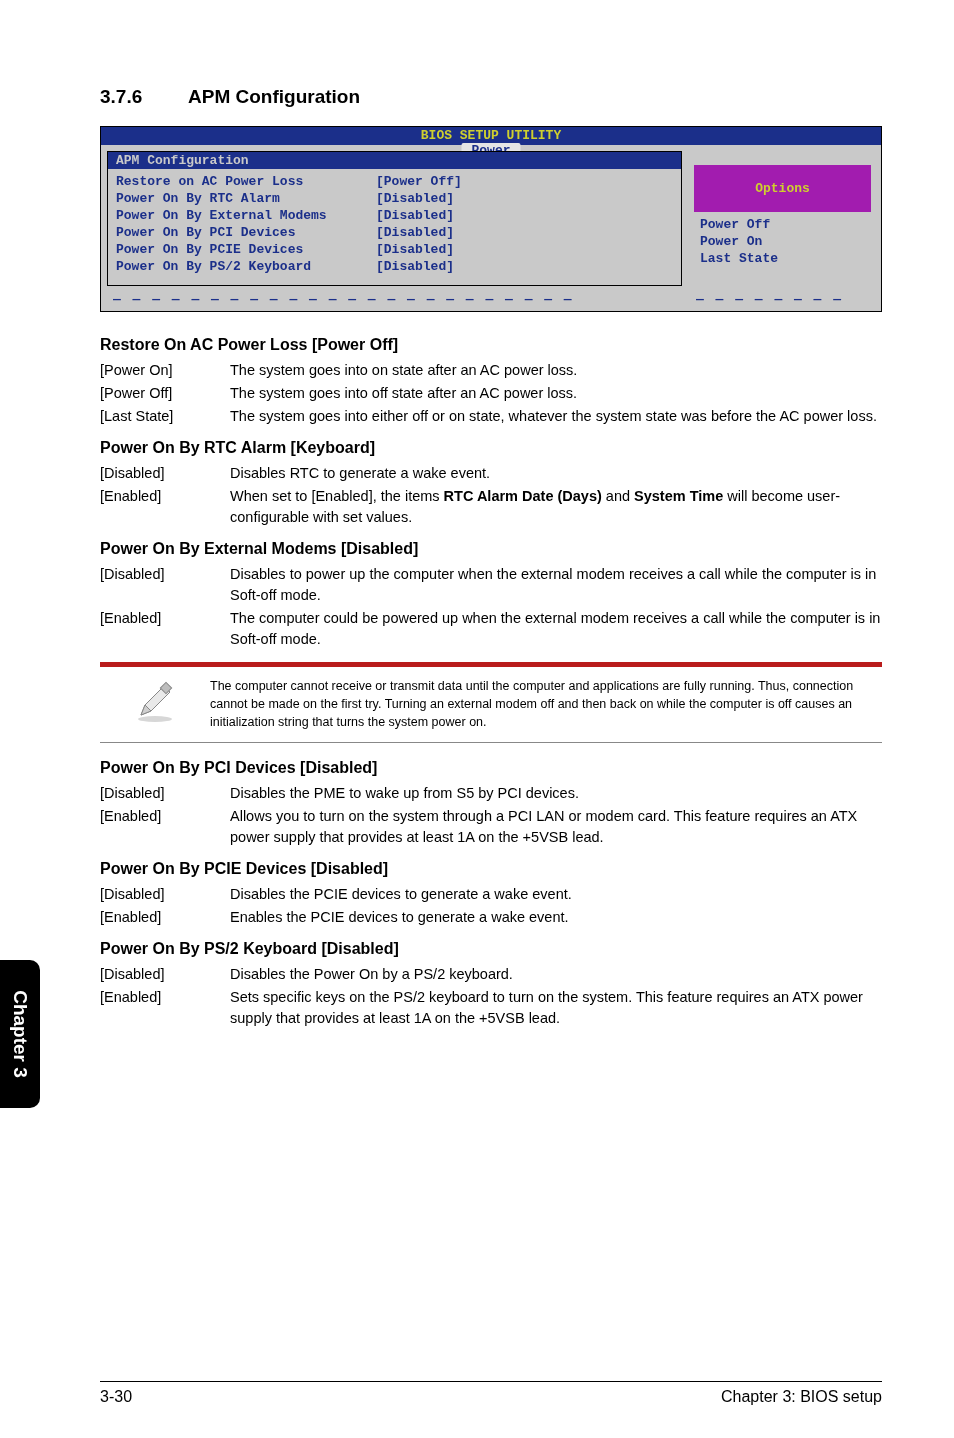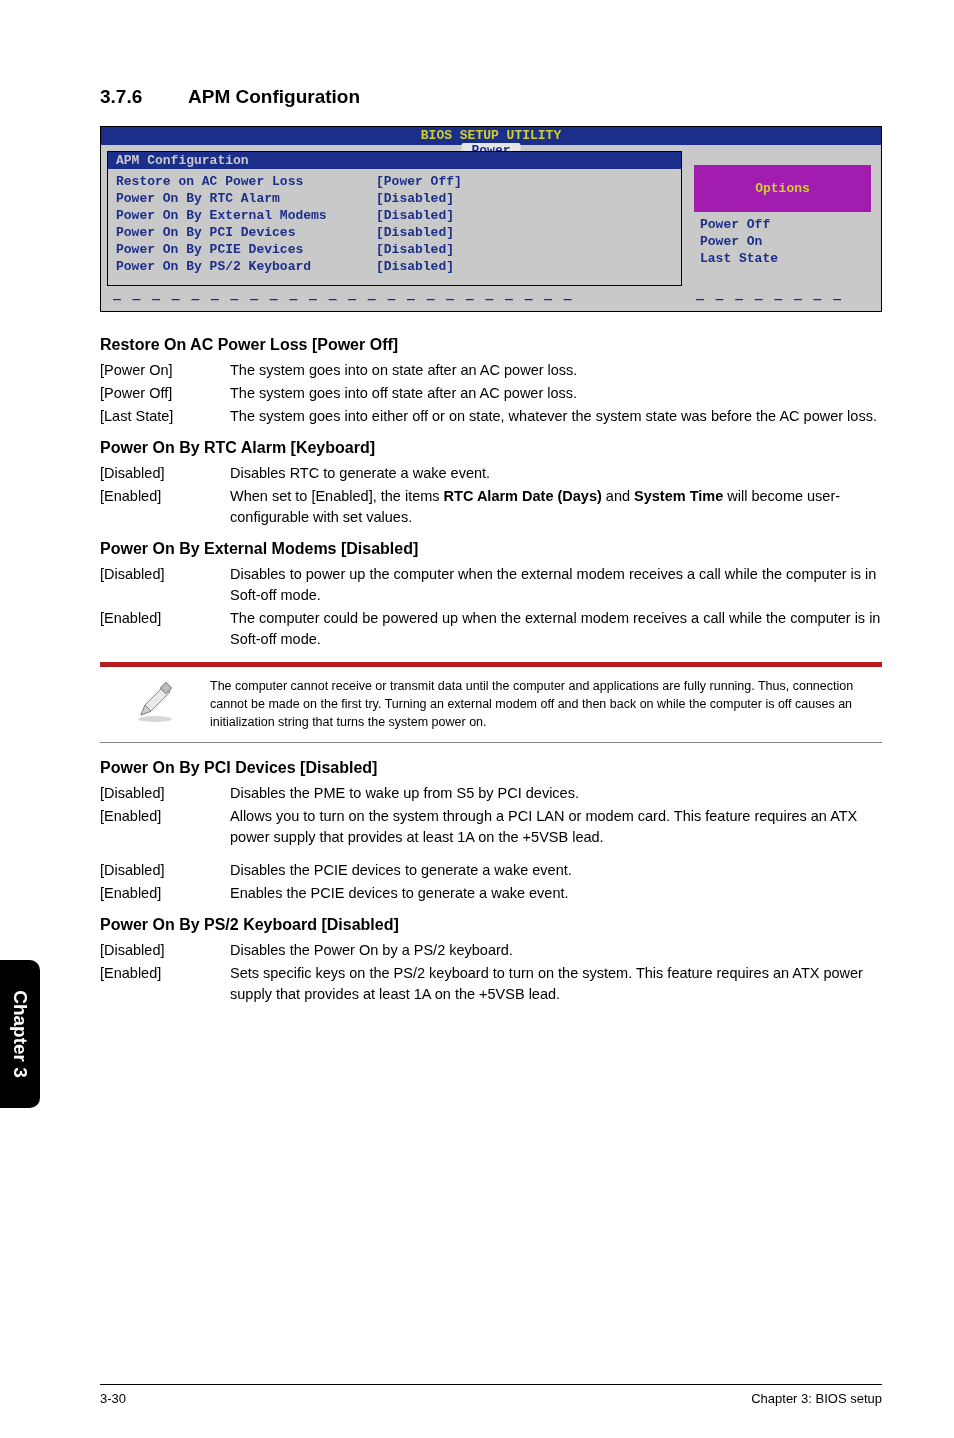--- a/index.html
+++ b/index.html
@@ -162,21 +162,21 @@
 
   .footer {
     position: absolute;
     bottom: 32px;
     left: 100px;
     right: 72px;
     border-top: 1px solid #000;
     padding-top: 6px;
     display: flex;
     justify-content: space-between;
-    font-size: 13px;
+    font-size: 16px;
   }
 </style>
 </head>
 <body>
 
 <div class="page">
 
   <div class="sec-title">
     <span class="sec-num">3.7.6</span><span>APM Configuration</span>
   </div>
@@ -286,20 +286,21 @@
     <div class="defrow">
         <div class="deflabel">[Disabled]</div>
         <div class="deftext">Disables the PME to wake up from S5 by PCI devices.</div>
       </div>
     <div class="defrow">
         <div class="deflabel">[Enabled]</div>
         <div class="deftext">Allows you to turn on the system through a PCI LAN or modem card. This feature requires an ATX power supply that provides at least 1A on the +5VSB lead.</div>
       </div>
   </div>
 
+  <div class="subhead">Power On By PCIE Devices [Disabled]</div>
   <div class="deflist">
     <div class="defrow">
         <div class="deflabel">[Disabled]</div>
         <div class="deftext">Disables the PCIE devices to generate a wake event.</div>
       </div>
     <div class="defrow">
         <div class="deflabel">[Enabled]</div>
         <div class="deftext">Enables the PCIE devices to generate a wake event.</div>
       </div>
   </div>

